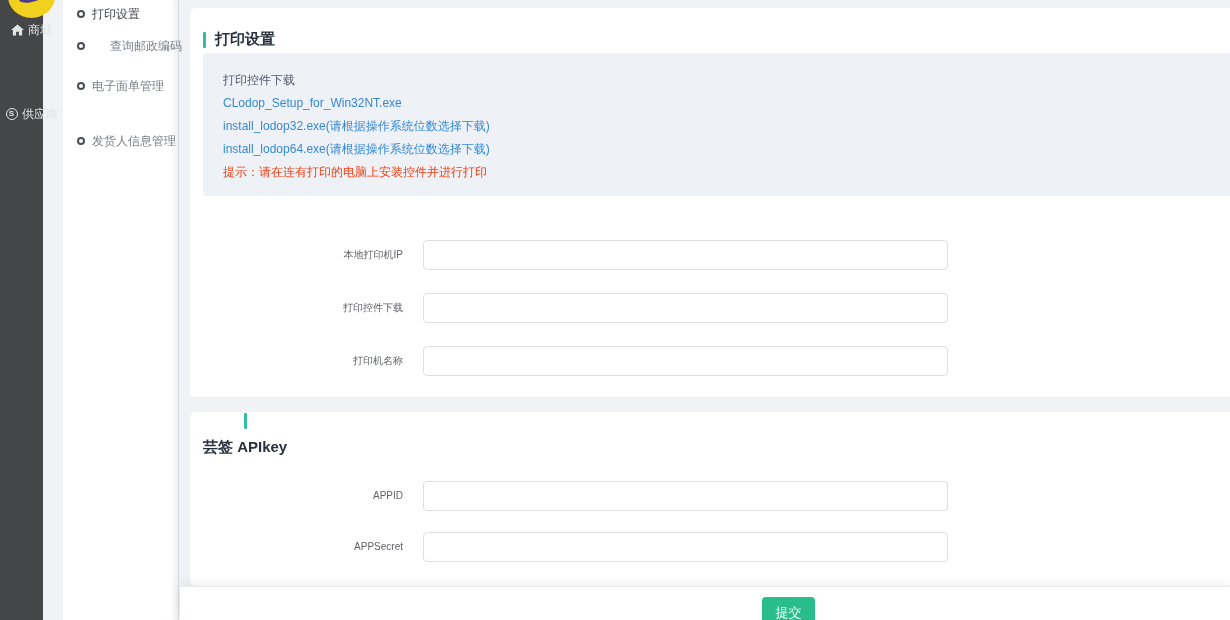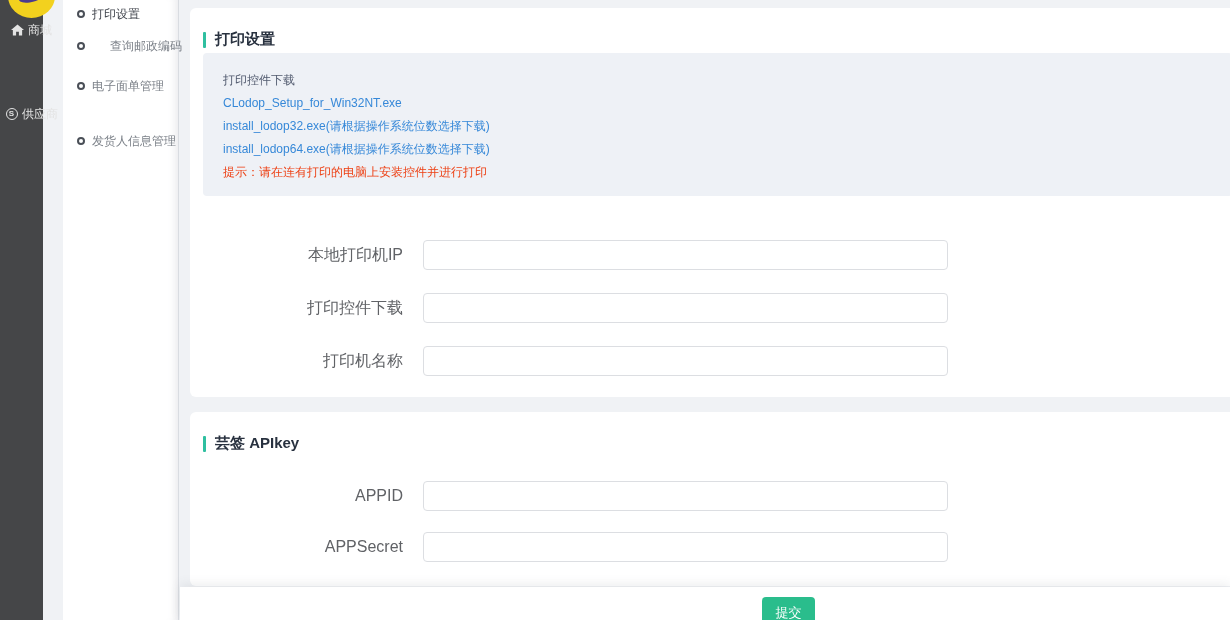--- a/index.html
+++ b/index.html
@@ -74,21 +74,21 @@
     font-size:12px;
   }
   .dl-line { display:block; height:23px; line-height:23px; }
   .dl-head { color:#515a6e; }
   a.dl-link { color:#3688d8; text-decoration:none; cursor:pointer; }
   .dl-tip { color:#ed4014; }
 
   .form-row { position:absolute; left:0; height:30px; }
   .form-label {
     position:absolute; left:0; top:0; width:213px; height:30px;
-    line-height:30px; text-align:right; font-size:16px; color:#606266;
+    line-height:30px; text-align:right; font-size:10px; color:#606266;
   }
   .form-input {
     position:absolute; left:233px; top:0; width:525px; height:30px;
     border:1px solid #dcdee2; border-radius:4px; background:#fff;
     font-size:12px; padding:0 8px; color:#515a6e; outline:none;
   }
 
   
   .footer {
     position:absolute; left:180px; right:0; top:587px; height:33px;
@@ -167,21 +167,21 @@
     <label class="form-label">打印控件下载</label>
     <input class="form-input" type="text" value="" style="">
   </div>
   <div class="form-row" style="top:338px;">
     <label class="form-label">打印机名称</label>
     <input class="form-input" type="text" value="" style="">
   </div>
 </section>
 
 <section class="card card2">
-  <div class="sec-title" style="top:22px;">
+  <div class="sec-title" style="top:1px;flex-direction:column;">
     <span class="sec-bar"></span>
     <span>芸签 APIkey</span>
   </div>
 
   <div class="form-row" style="top:69px;">
     <label class="form-label">APPID</label>
     <input class="form-input" type="text" value="" style="">
   </div>
   <div class="form-row" style="top:120px;">
     <label class="form-label">APPSecret</label>

